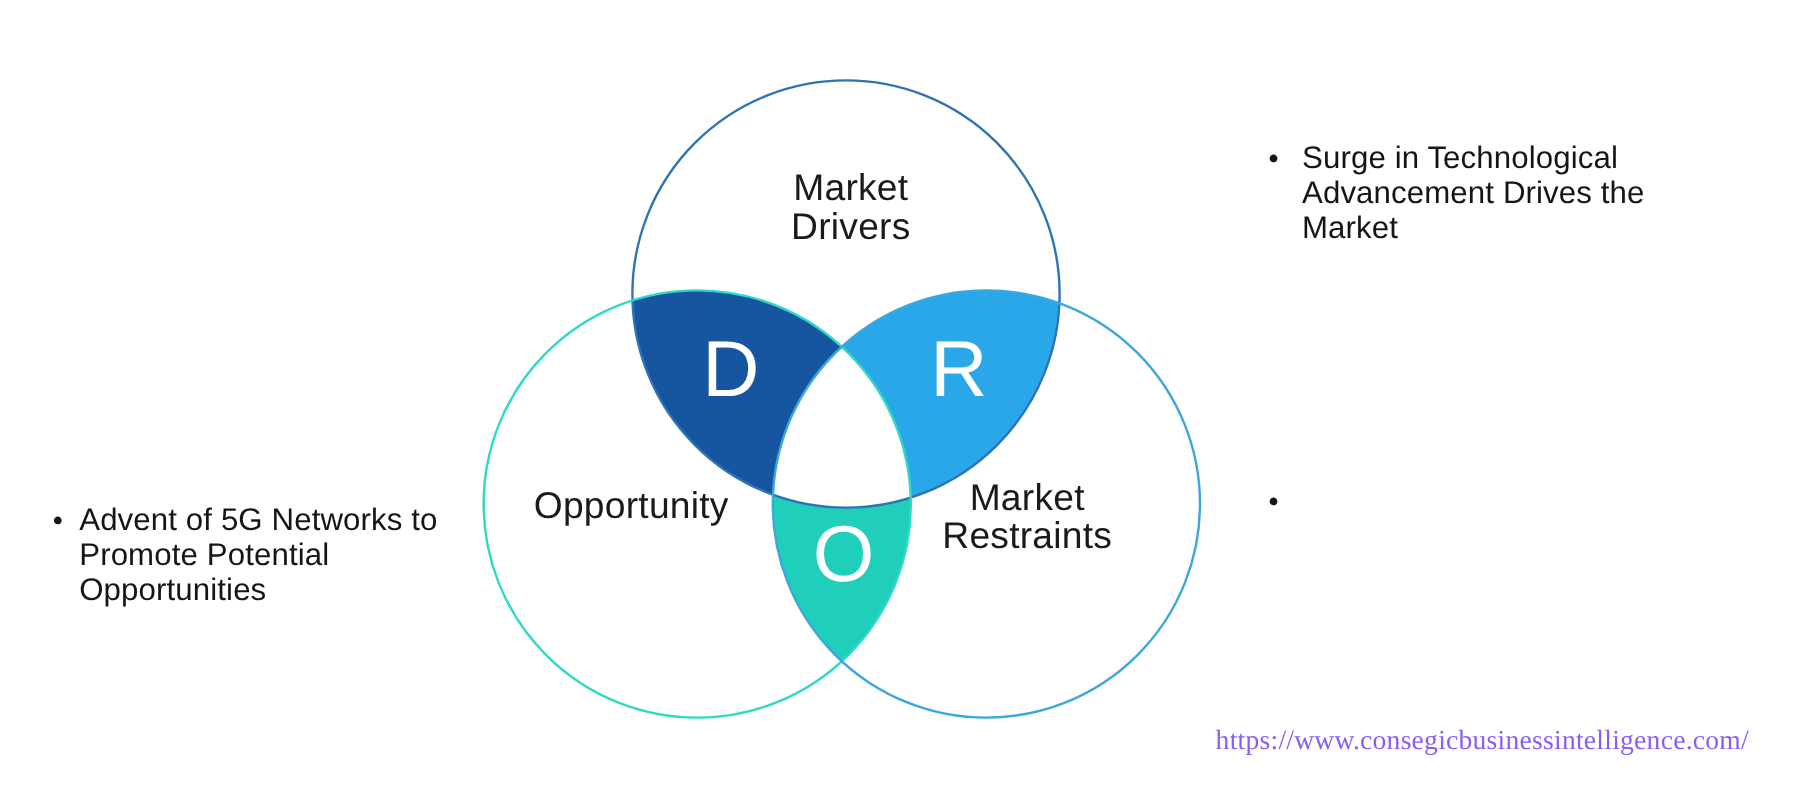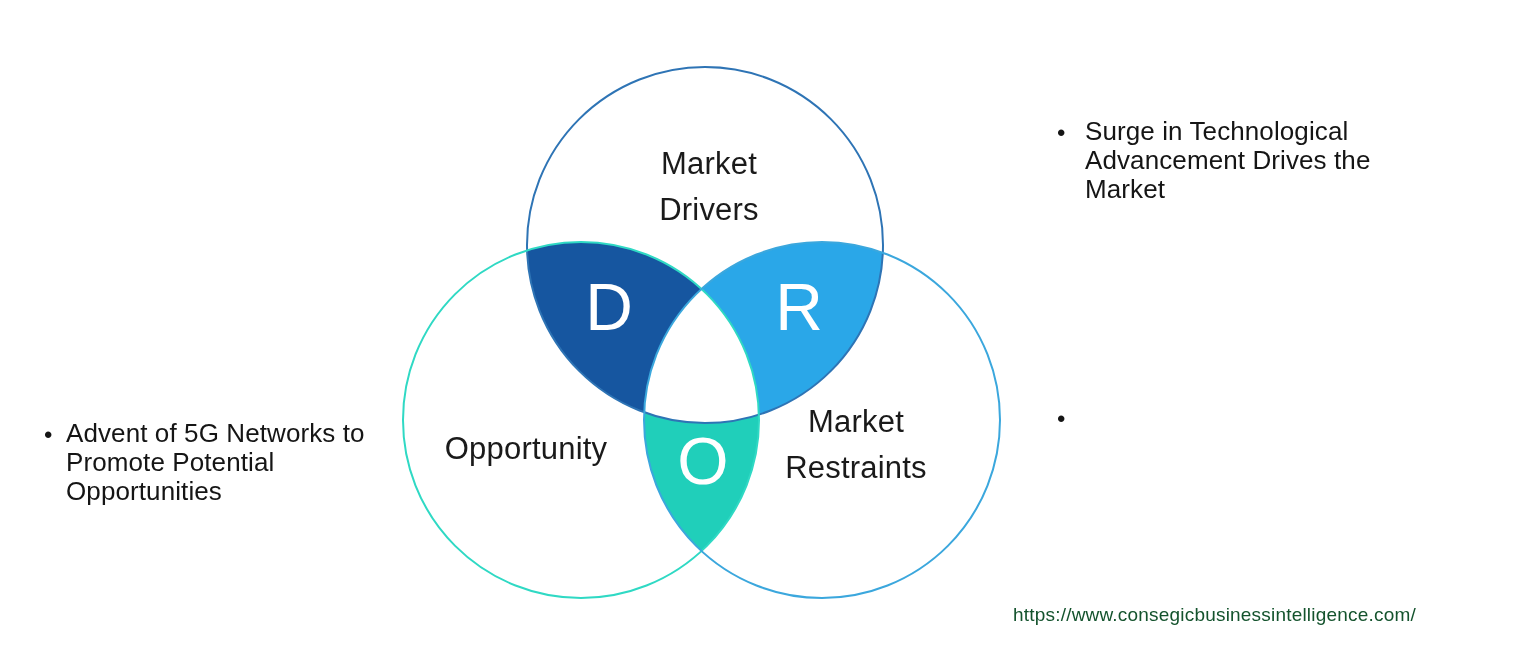--- a/index.html
+++ b/index.html
@@ -19,21 +19,21 @@
     position: absolute;
     left: 0; top: 0;
     width: 1515px; height: 660px;
   }
   .circle-label {
     position: absolute;
     transform: translateX(-50%);
     text-align: center;
     color: #1a1a1a;
     font-size: 31px;
-    line-height: 46px;
+    line-height: 32px;
     white-space: pre-line;
     letter-spacing: 0.2px;
   }
   .region-letter {
     position: absolute;
     transform: translate(-50%, -50%);
     color: #ffffff;
     font-size: 66px;
     line-height: 1;
     font-weight: 400;
@@ -55,23 +55,24 @@
   .bullet-text {
     white-space: pre-line;
     letter-spacing: 0.1px;
   }
   .bullet-left .bullet-marker   { width: 22px; }
   .bullet-right .bullet-marker  { width: 28px; }
   .footer-url {
     position: absolute;
     left: 1013px;
     top: 604px;
-    font-size: 19px;
-    color: #14532d;
+    font-size: 23px;
+    color: #8b5cf6;
     letter-spacing: 0.2px;
+    font-family: Liberation Serif, serif;
   }
 </style>
 </head>
 <body>
 
 <div class="canvas">
 
   <svg class="venn-svg" viewBox="0 0 1515 660" xmlns="http://www.w3.org/2000/svg">
     <defs>
       <clipPath id="clipTop">
@@ -104,21 +105,21 @@
     </g>
 
     <circle cx="705" cy="245" r="178" fill="none" stroke-width="2" stroke="#2E74B5"></circle>
     <circle cx="581" cy="420" r="178" fill="none" stroke-width="2" stroke="#2FD9C4"></circle>
     <circle cx="822" cy="420" r="178" fill="none" stroke-width="2" stroke="#3BA7DD"></circle>
   </svg>
 
   <div class="circle-label" style="left:709px; top:141px;">Market
 Drivers</div>
 
-  <div class="circle-label" style="left:526px; top:426px;">Opportunity</div>
+  <div class="circle-label" style="left:526px; top:406px;">Opportunity</div>
 
   <div class="circle-label" style="left:856px; top:399px;">Market
 Restraints</div>
 
   <div class="region-letter" style="left:609px; top:307px;">D</div>
 
   <div class="region-letter" style="left:799px; top:307px;">R</div>
 
   <div class="region-letter" style="left:703px; top:461px;">O</div>
 

